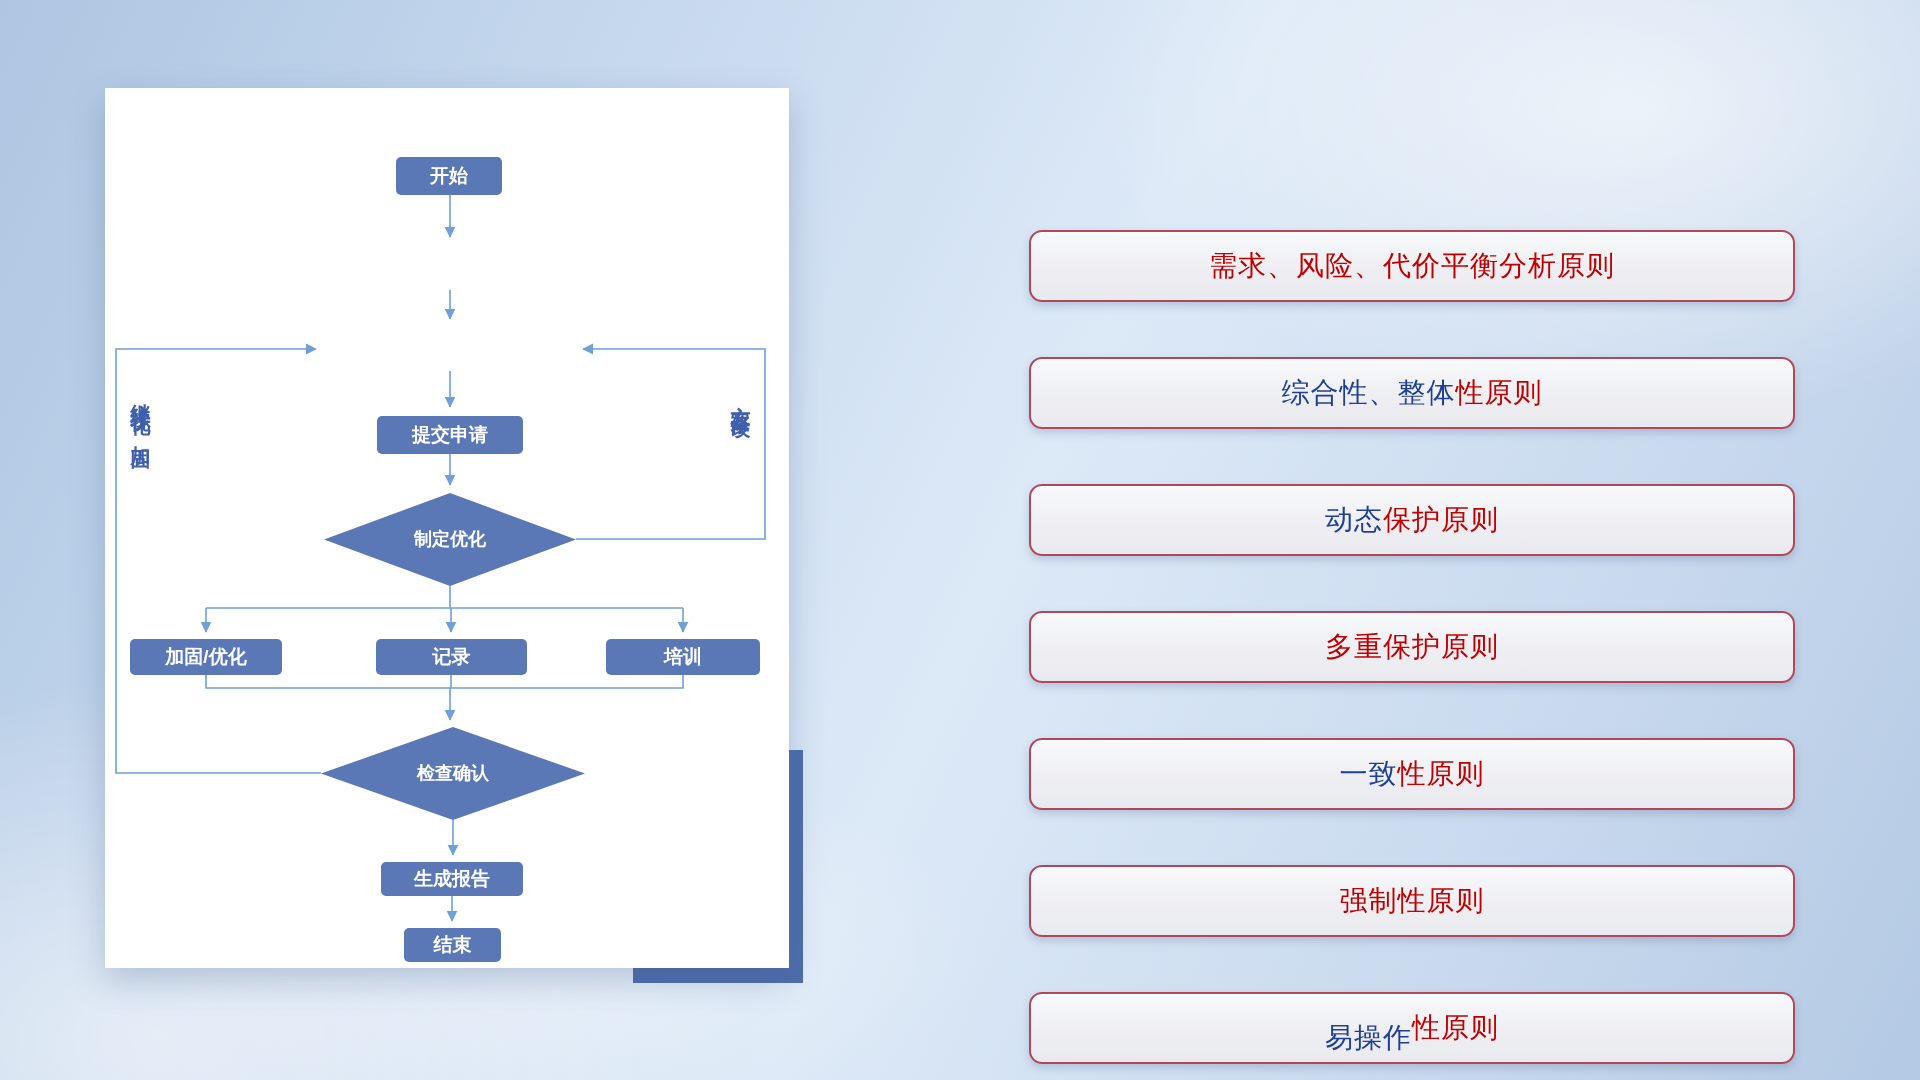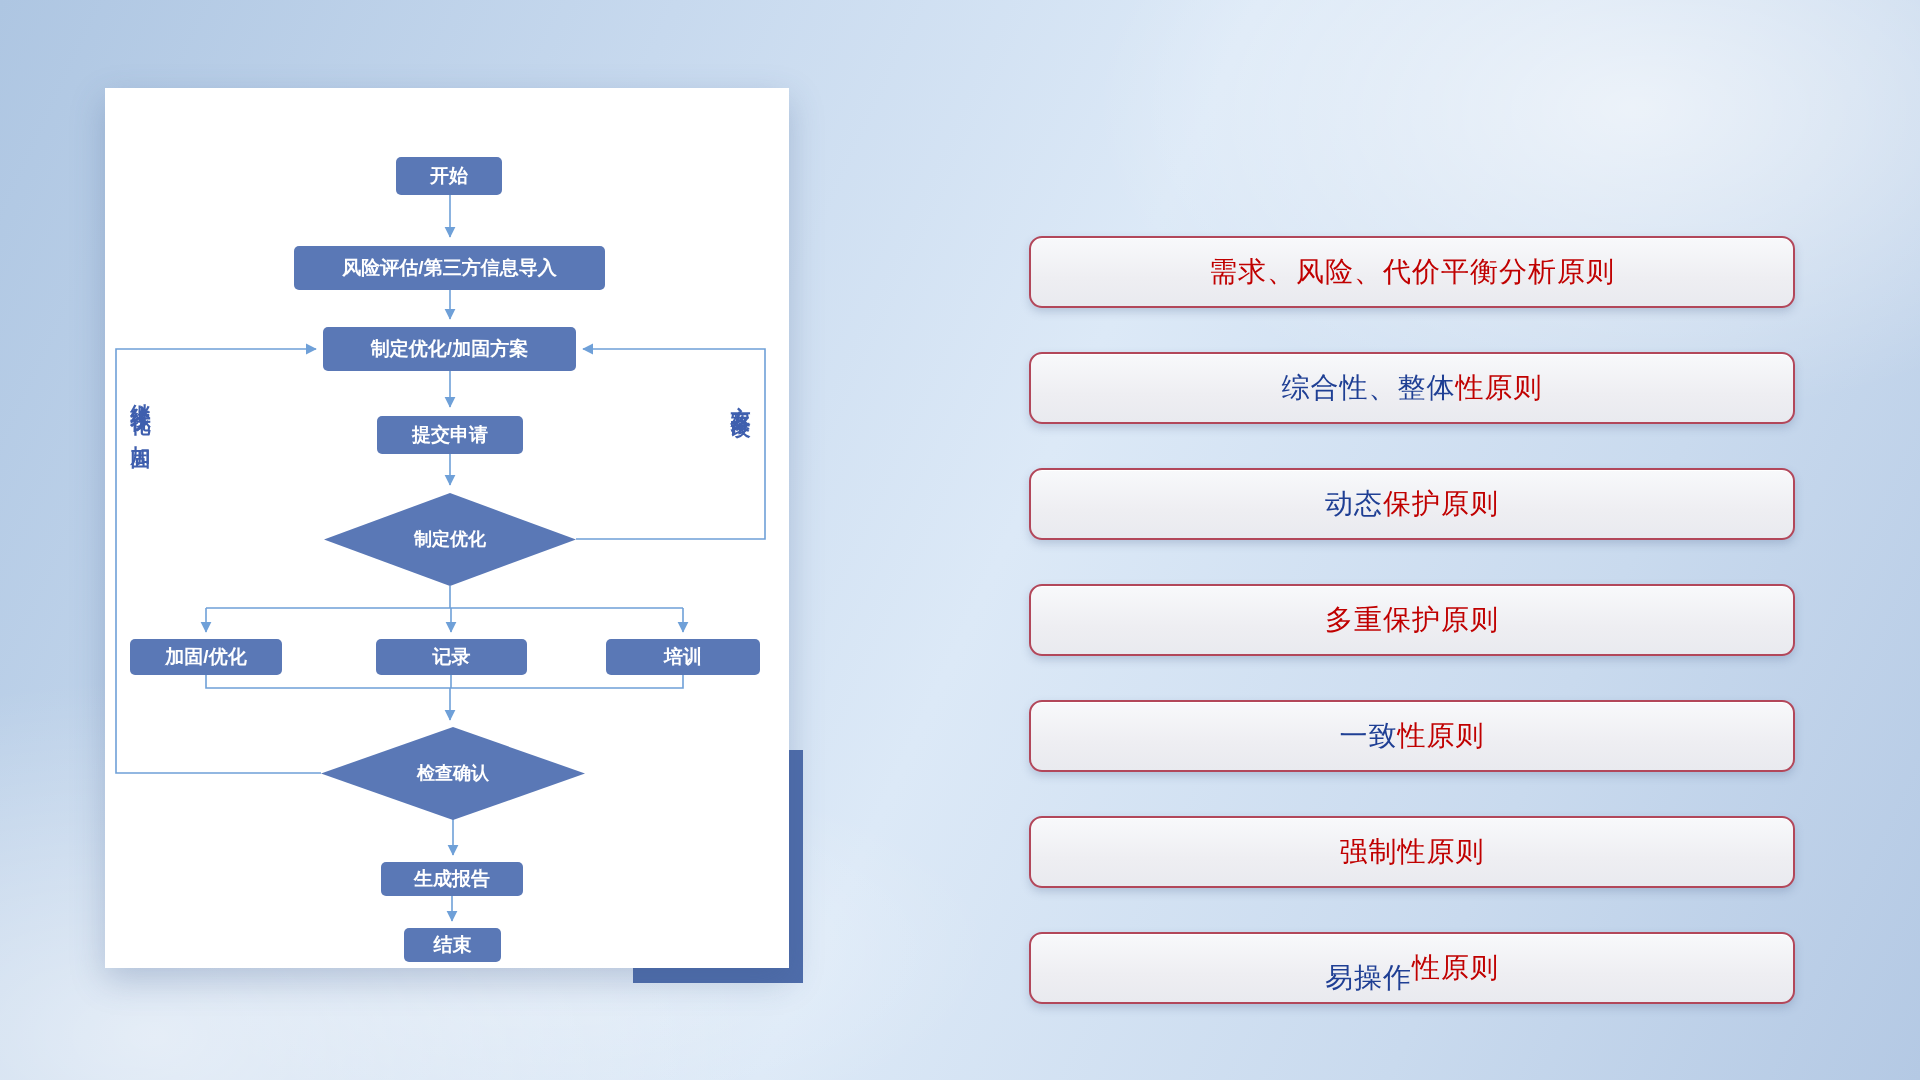--- a/index.html
+++ b/index.html
@@ -40,22 +40,22 @@
     position:absolute;z-index:2;writing-mode:vertical-rl;text-orientation:upright;
     color:#3f5fae;font-weight:bold;font-size:20px;letter-spacing:4px;line-height:1;
   }
 
   
   .page-title{
     position:absolute;left:1029px;top:112px;width:766px;z-index:2;
     text-align:center;font-size:44px;font-weight:bold;letter-spacing:2px;
   }
   .principles{
-    position:absolute;left:1029px;top:236px;width:766px;z-index:2;
-    display:flex;flex-direction:column;gap:44px;
+    position:absolute;left:1029px;top:230px;width:766px;z-index:2;
+    display:flex;flex-direction:column;gap:55px;
   }
   .principle{
     height:72px;box-sizing:border-box;border-radius:13px;
     border:2px solid #b2475a;
     background:linear-gradient(180deg,#f8f9fb 0%,#eeeef2 60%,#e9eaef 100%);
     box-shadow:0 4px 8px rgba(90,110,150,0.28), inset 0 1px 0 #ffffff;
     display:flex;align-items:center;justify-content:center;
     font-size:28px;letter-spacing:1px;cursor:pointer;
   }
   .principle span{white-space:pre;}
@@ -88,23 +88,21 @@
         <path d="M345 600 V632" marker-end="url(#arr)"></path>
         <path d="M471 451 H660 V261 H478" marker-end="url(#arr)"></path>
         <path d="M216 685 H11 V261 H211" marker-end="url(#arr)"></path>
         <path d="M348 731 V767" marker-end="url(#arr)"></path>
         <path d="M347 807 V833" marker-end="url(#arr)"></path>
       </g>
     </svg>
 
     <div class="node" style="left:291px;top:69px;width:106px;height:38px">开始</div>
 
-    <div class="node" style="left:189px;top:158px;width:311px;height:44px">风险评估/第三方信息导入</div>
 
-    <div class="node" style="left:218px;top:239px;width:253px;height:44px">制定优化/加固方案</div>
 
     <div class="node" style="left:272px;top:328px;width:146px;height:38px">提交申请</div>
 
     <div class="node diamond" style="left:219px;top:405px;width:252px;height:93px">制定优化</div>
 
     <div class="node" style="left:25px;top:551px;width:152px;height:36px">加固/优化</div>
 
     <div class="node" style="left:271px;top:551px;width:151px;height:36px">记录</div>
 
     <div class="node" style="left:501px;top:551px;width:154px;height:36px">培训</div>

